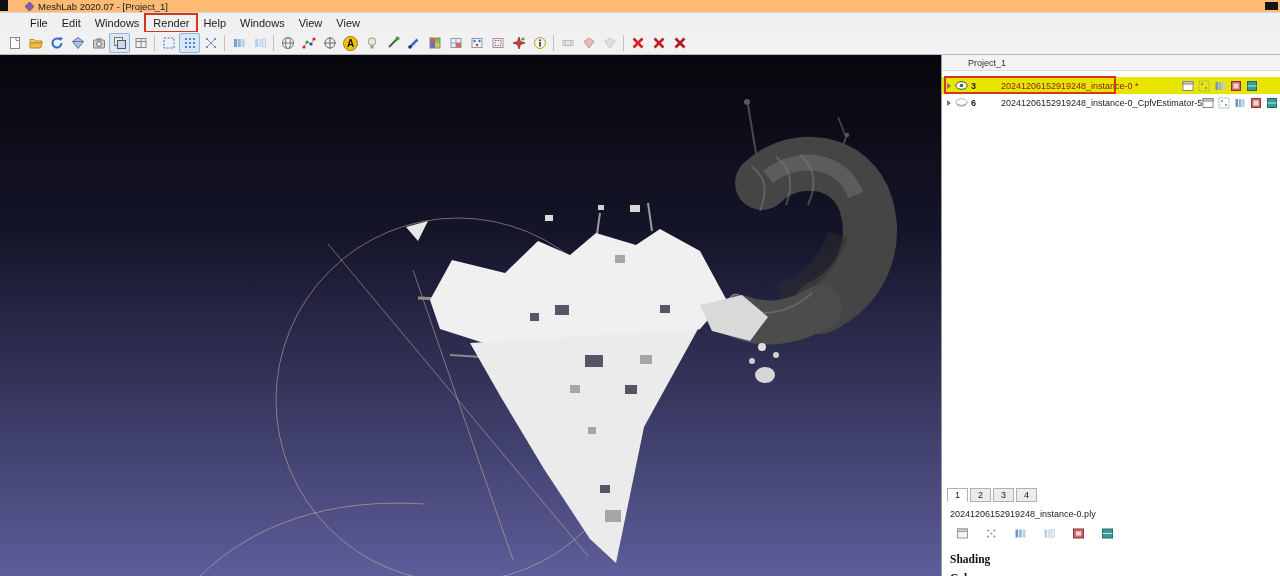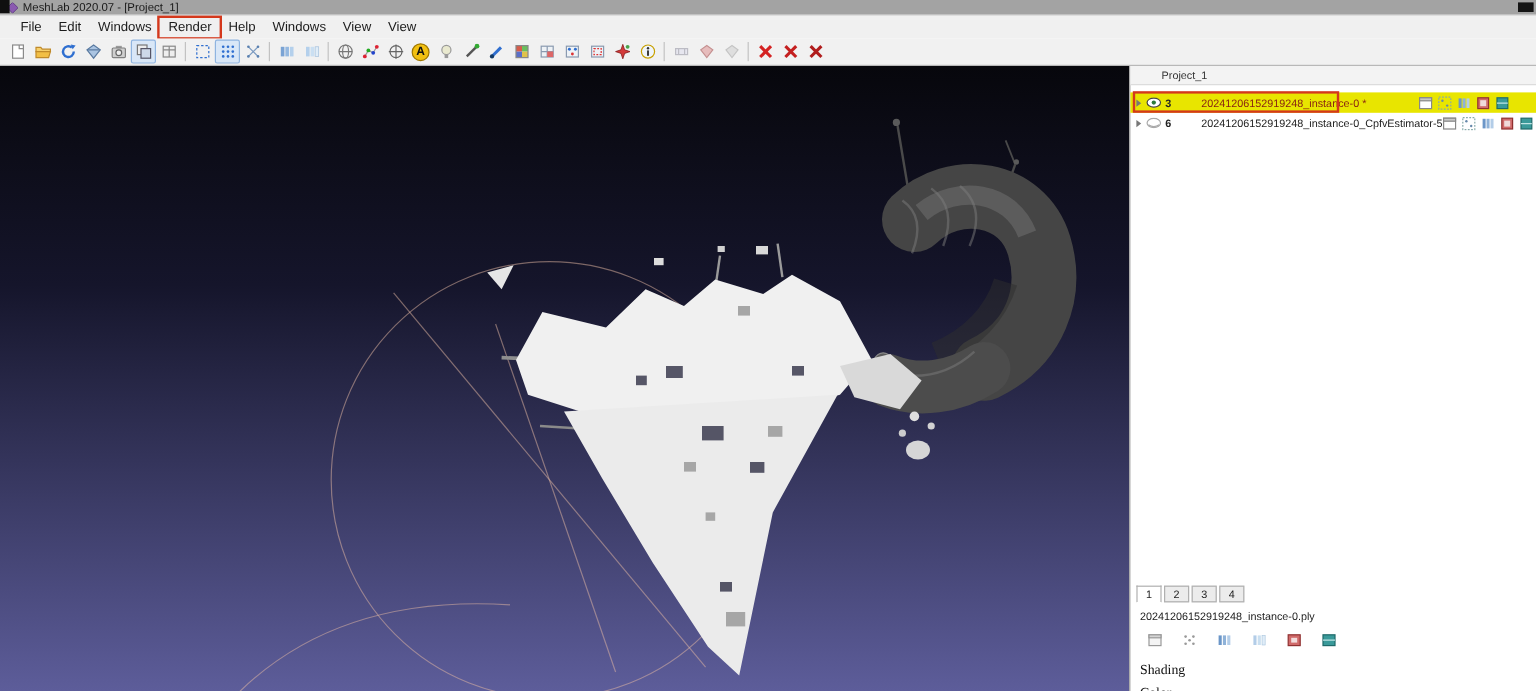--- a/index.html
+++ b/index.html
@@ -1,28 +1,28 @@
 <!DOCTYPE html>
 <html><head>
 <meta charset="utf-8">
 <style>
   *{box-sizing:border-box;margin:0;padding:0}
   html,body{width:1280px;height:576px;overflow:hidden}
   body{font-family:"Liberation Sans",sans-serif;background:#fff;position:relative}
 
   
-  .titlebar{position:absolute;top:0;left:0;right:0;height:13px;background:#a3a3a3;border-bottom:1px solid #d6d6d6;display:flex;align-items:center;padding-left:0;gap:4px}
+  .titlebar{position:absolute;top:0;left:0;right:0;height:13px;background:#fdba74;border-bottom:1px solid #d6d6d6;display:flex;align-items:center;padding-left:19px;gap:4px}
   .app-icon{width:9px;height:9px;flex:none}
   .title-text{font-size:9.5px;color:#1a1a1a;white-space:nowrap}
   .artifact-tl{position:absolute;top:0;left:0;width:8px;height:11px;background:#101010}
   .titlebar .title-wrap{margin-left:6px;display:flex;align-items:center;gap:4px}
   .artifact-tr{position:absolute;top:2px;right:2px;width:13px;height:8px;background:#141414}
 
   
-  .menubar{position:absolute;top:13px;left:0;right:0;height:19px;background:#f0f0f0;display:flex;align-items:center;padding-left:10px}
+  .menubar{position:absolute;top:13px;left:0;right:0;height:19px;background:#f0f0f0;display:flex;align-items:center;padding-left:23px}
   .menu-item{font-size:11px;color:#1b1b1b;padding:2px 7px;white-space:nowrap}
   .menu-item.hl{outline:2px solid #d4381c;outline-offset:0px}
 
   
   .toolbar{position:absolute;top:32px;left:0;right:0;height:23px;background:#f1f1f1;border-bottom:1px solid #b8b8b8;display:flex;align-items:center;padding-left:4px}
   .tb{width:21px;height:20px;display:flex;align-items:center;justify-content:center;border-radius:2px;flex:none}
   .tb.pressed{background:#d9e7f7;border:1px solid #8fb4e0}
   .tb.dim{opacity:.5}
   .tbsep{width:1px;height:16px;background:#c2c2c2;margin:0 3px;flex:none}
   .tb-a{width:15px;height:15px;border-radius:50%;background:#f2c011;border:1px solid #a07800;display:flex;align-items:center;justify-content:center;font-size:10px;font-weight:bold;color:#101010}
@@ -48,21 +48,21 @@
   .ann-box{position:absolute;left:2px;top:-1px;width:172px;height:18px;border:2px solid #d4381c;pointer-events:none}
 
   
   .props{position:absolute;left:0;right:0;top:433px}
   .tabs{display:flex;gap:2px;margin-left:5px}
   .tab{width:21px;height:14px;border:1px solid #b0b0b0;background:#ececec;font-size:9px;display:flex;align-items:center;justify-content:center;color:#222}
   .tab.active{background:#fff;border-bottom-color:#fff}
   .filename{font-size:9px;color:#222;margin:7px 0 0 8px;white-space:nowrap}
   .picons{display:flex;gap:16px;margin:8px 0 0 14px;align-items:center}
   .picons svg{display:block}
-  .sect{font-family:"Liberation Serif",serif;font-weight:normal;font-size:11.5px;color:#101010;margin:13px 0 0 8px}
+  .sect{font-family:"Liberation Serif",serif;font-weight:bold;font-size:11.5px;color:#101010;margin:13px 0 0 8px}
   .sect.second{margin-top:7px}
 </style>
 </head>
 <body>
 
 <div class="titlebar">
   <div class="artifact-tl"></div>
   <div class="title-wrap">
     <svg class="app-icon" viewBox="0 0 10 10">
         <polygon points="5,0 10,5 5,10 0,5" fill="#8a5ab0" stroke="#5a3a80" stroke-width="0.8"></polygon>

